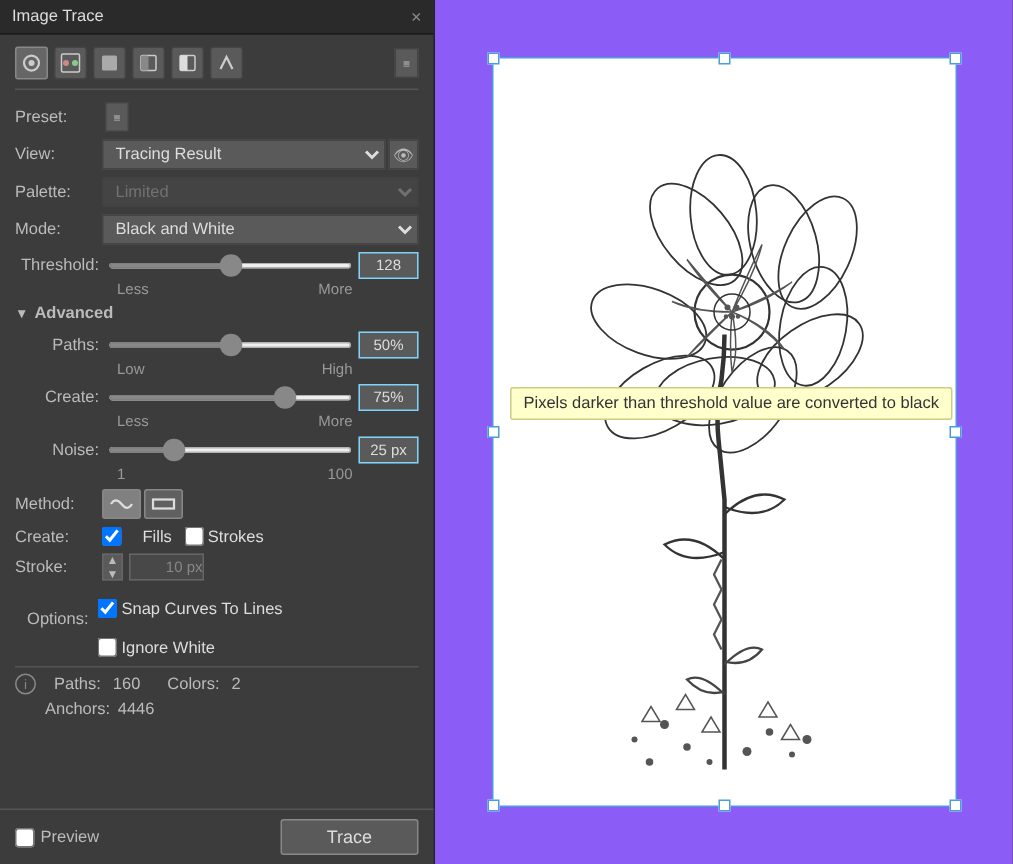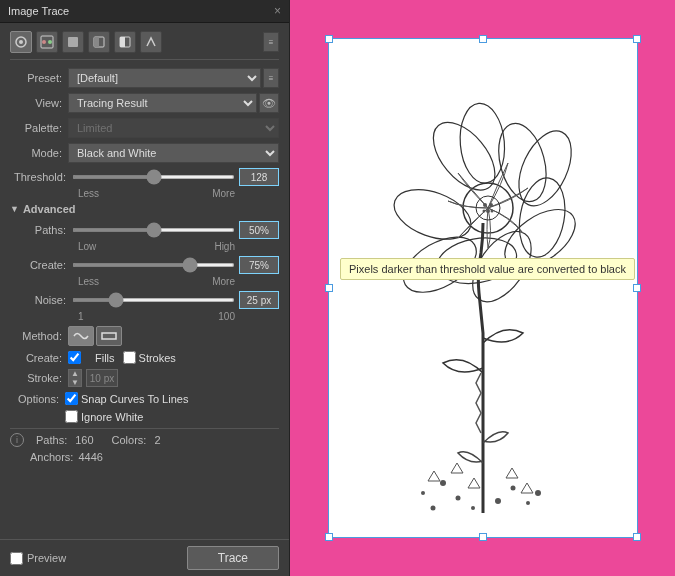--- a/index.html
+++ b/index.html
@@ -72,21 +72,21 @@
     
     .form-row {
       display: flex;
       align-items: center;
       margin-bottom: 5px;
     }
 
     .form-label {
       color: #bbb;
       min-width: 58px;
-      text-align: right;
+      text-align: left;
       padding-right: 6px;
       font-size: 11px;
     }
 
     select {
       background: #5a5a5a;
       border: 1px solid #444;
       color: #ddd;
       font-size: 11px;
       padding: 2px 4px;
@@ -222,27 +222,27 @@
       cursor: pointer;
       font-size: 9px;
       color: #ddd;
     }
 
     .method-btn.active {
       background: #808080;
     }
 
     .stroke-input {
-      width: 32px;
+      width: 50px;
       height: 18px;
       background: #5a5a5a;
       border: 1px solid #666;
       color: #888;
       font-size: 10px;
-      text-align: center;
+      text-align: right;
       margin-left: 4px;
     }
 
     .spin-btn {
       width: 14px;
       height: 18px;
       background: #5a5a5a;
       border: 1px solid #666;
       cursor: pointer;
       font-size: 8px;
@@ -251,20 +251,21 @@
       align-items: center;
       justify-content: center;
     }
 
     .options-label {
       color: #bbb;
       min-width: 55px;
       text-align: right;
       padding-right: 6px;
       font-size: 11px;
+      margin-top: 15px;
     }
 
     
     .stats-section {
       display: flex;
       align-items: center;
       gap: 8px;
       padding: 4px 0;
       border-top: 1px solid #555;
       margin-top: 4px;
@@ -312,21 +313,21 @@
       color: #ddd;
       font-size: 12px;
       padding: 4px 30px;
       cursor: pointer;
       border-radius: 2px;
     }
 
     
     #canvas-area {
       flex: 1;
-      background: #ec4899;
+      background: #8b5cf6;
       display: flex;
       align-items: center;
       justify-content: center;
       position: relative;
     }
 
     #image-frame {
       width: 310px;
       height: 500px;
       background: white;
@@ -425,25 +426,20 @@
           </svg>
       </div>
       <div style="flex:1"></div>
       <div class="menu-btn">
         <span>≡</span>
       </div>
     </div>
 
     <div class="form-row">
       <span class="form-label">Preset:</span>
-      <div class="select-wrapper">
-        <select>
-          <option>[Default]</option>
-        </select>
-      </div>
       <div class="menu-btn" style="margin-left:2px;">≡</div>
     </div>
 
     <div class="form-row">
       <span class="form-label">View:</span>
       <div class="select-wrapper">
         <select>
           <option>Tracing Result</option>
           <option>Outlines</option>
           <option>Outlines with Source Image</option>

